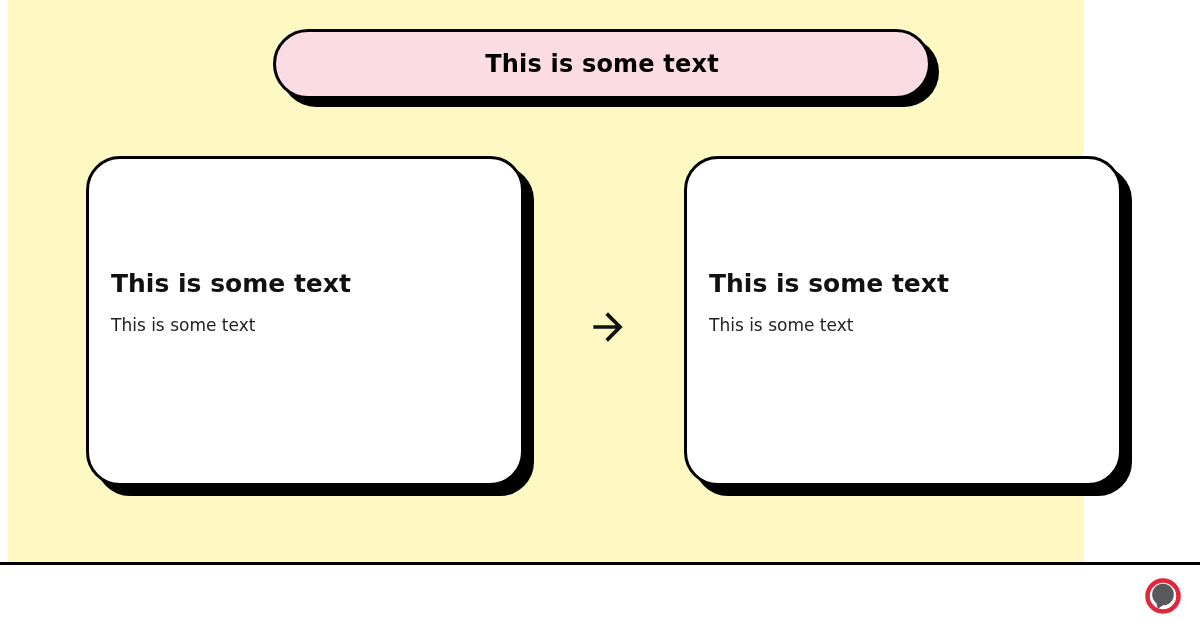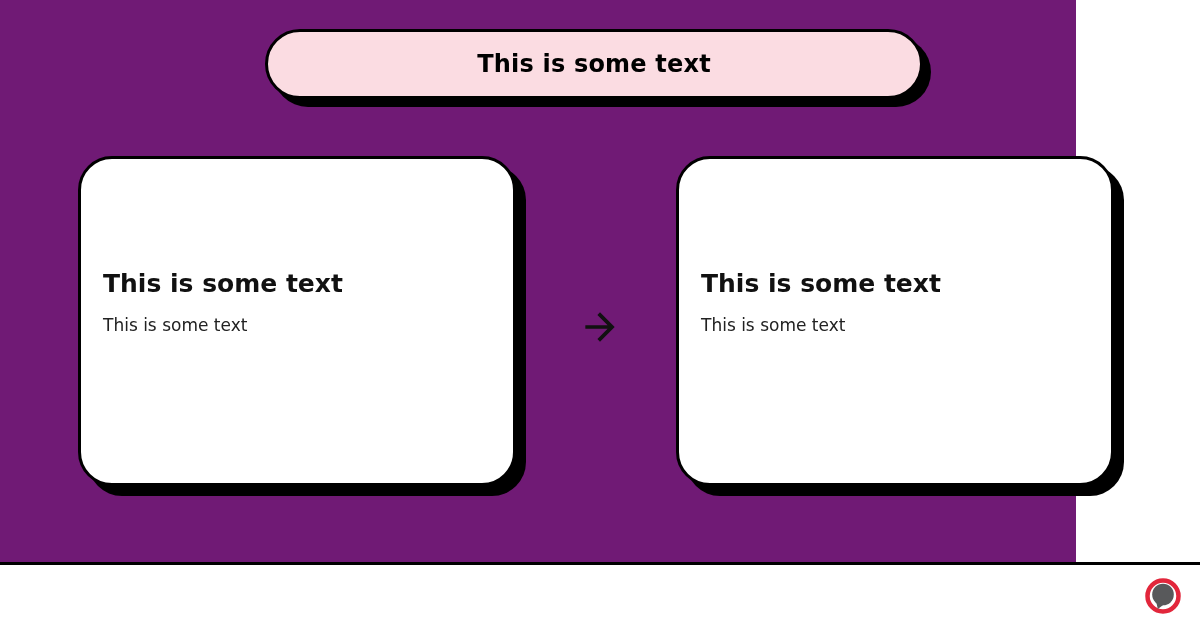--- a/index.html
+++ b/index.html
@@ -12,24 +12,24 @@
   }
   .page {
     position: relative;
     width: 1200px;
     height: 630px;
     overflow: hidden;
     background: #ffffff;
   }
   .canvas {
     position: absolute;
-    top: 0; left: 0;
+    top: 0; left: 8px;
     width: 1076px;
     height: 563px;
-    background: #701a75;
+    background: #fef9c3;
   }
   .pill {
     position: absolute;
     left: 265px;
     top: 29px;
     width: 658px;
     height: 70px;
     box-sizing: border-box;
     background: #FBDCE2;
     border: 3px solid #000000;

